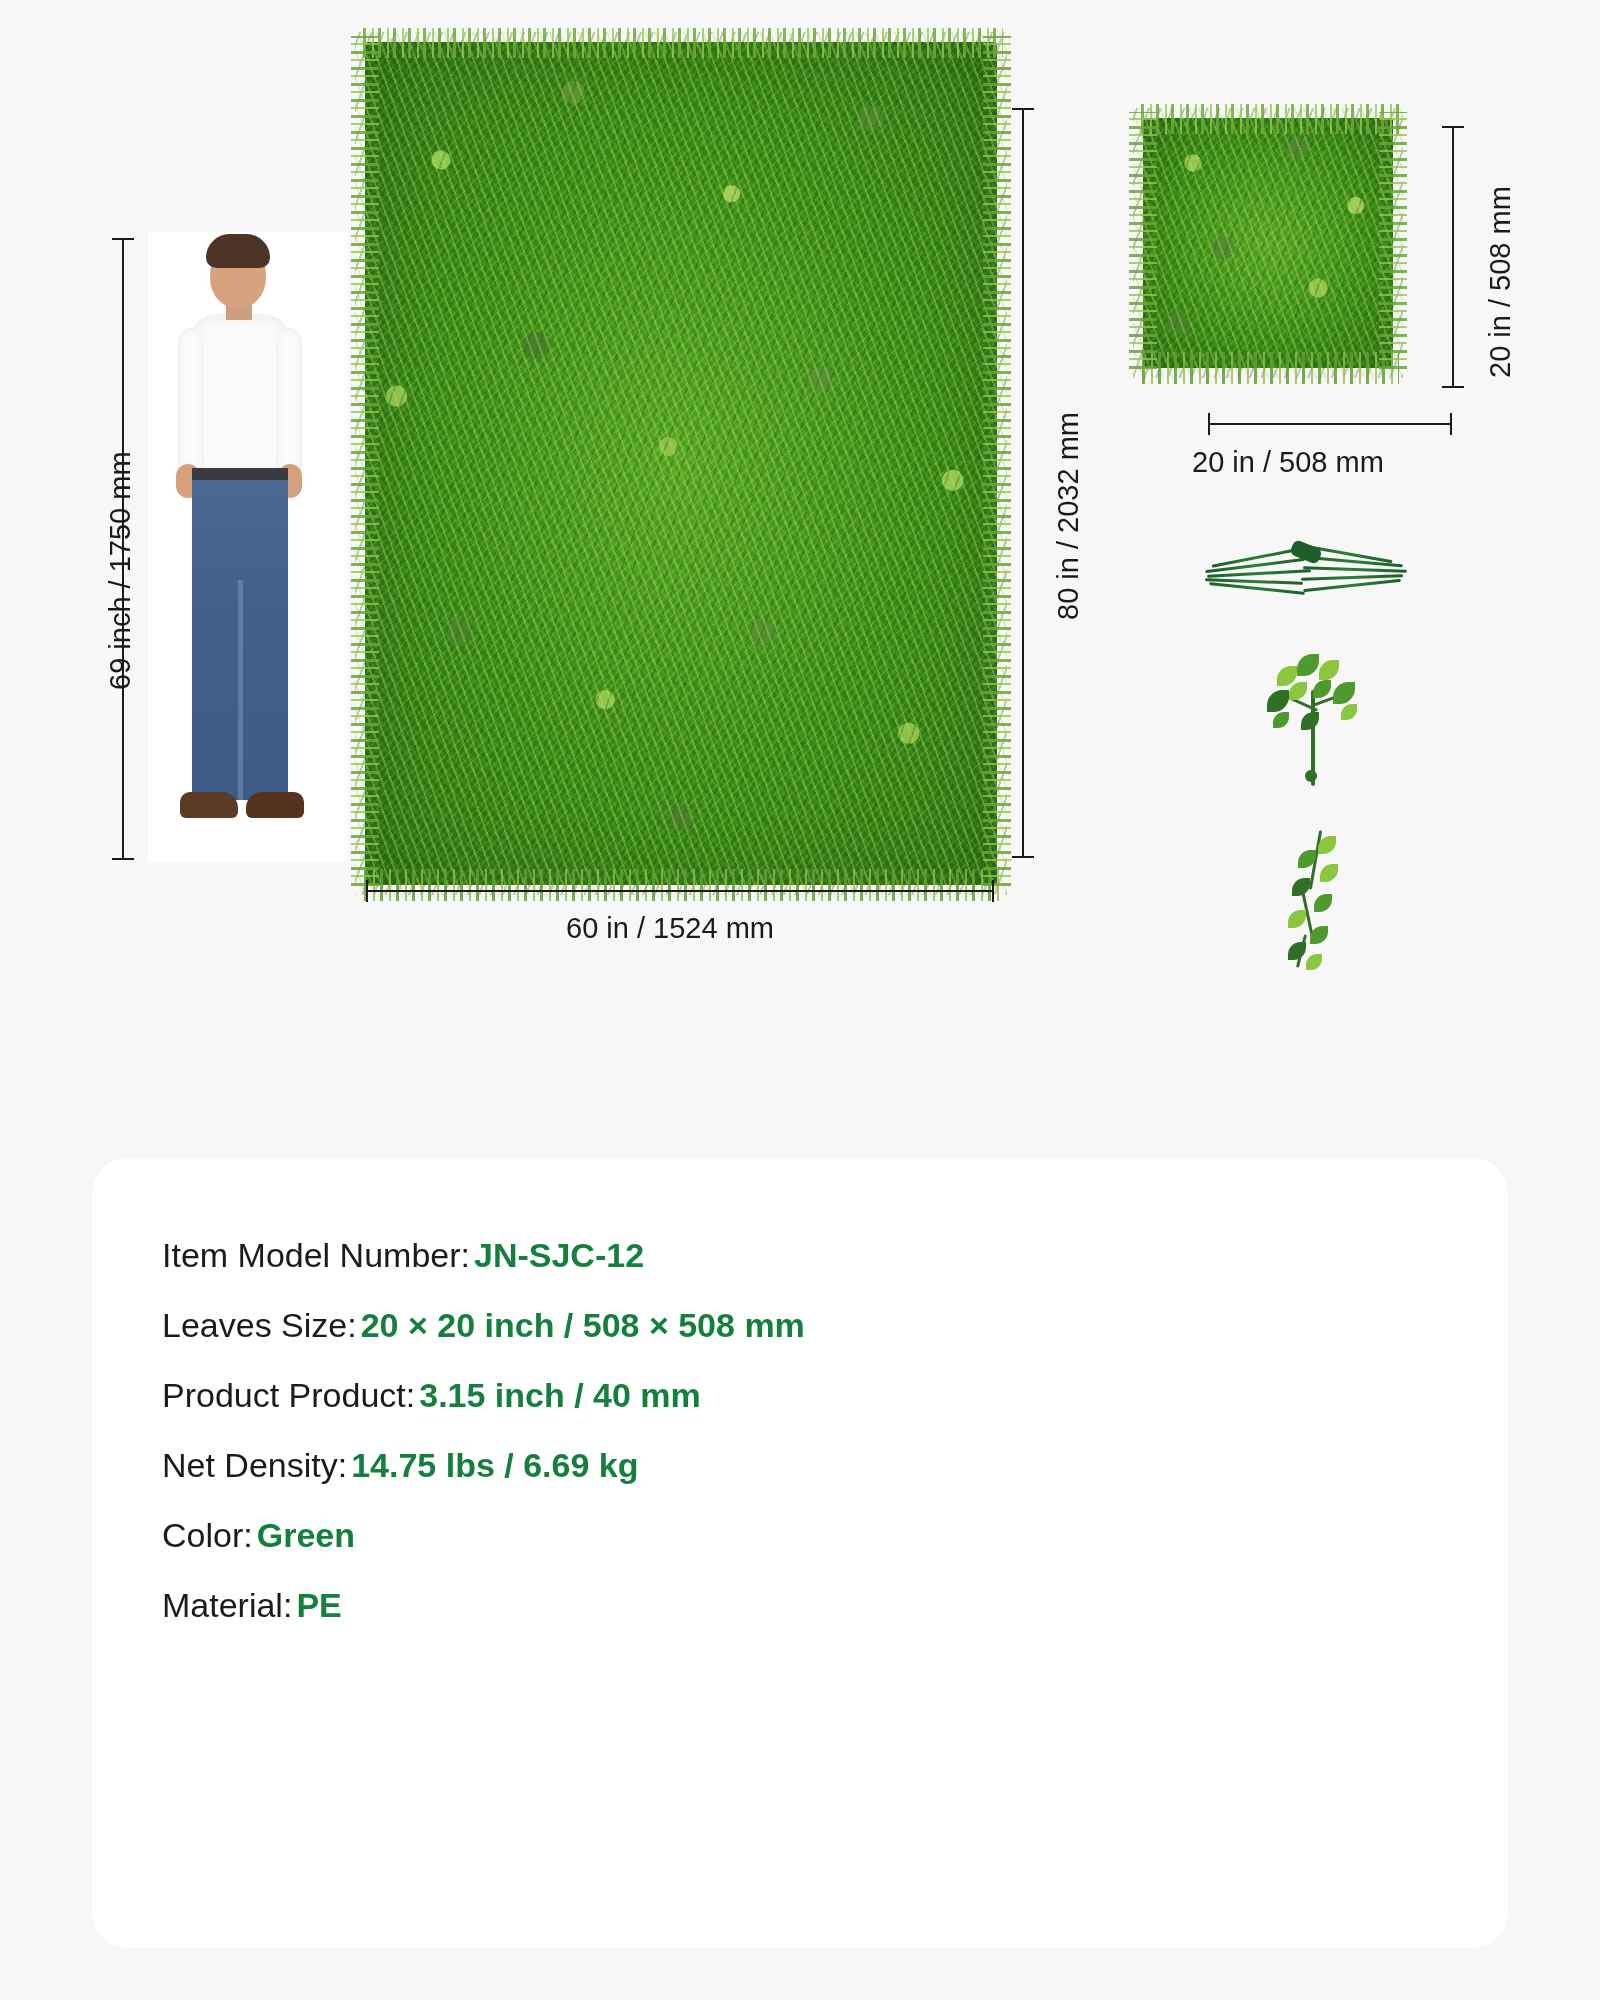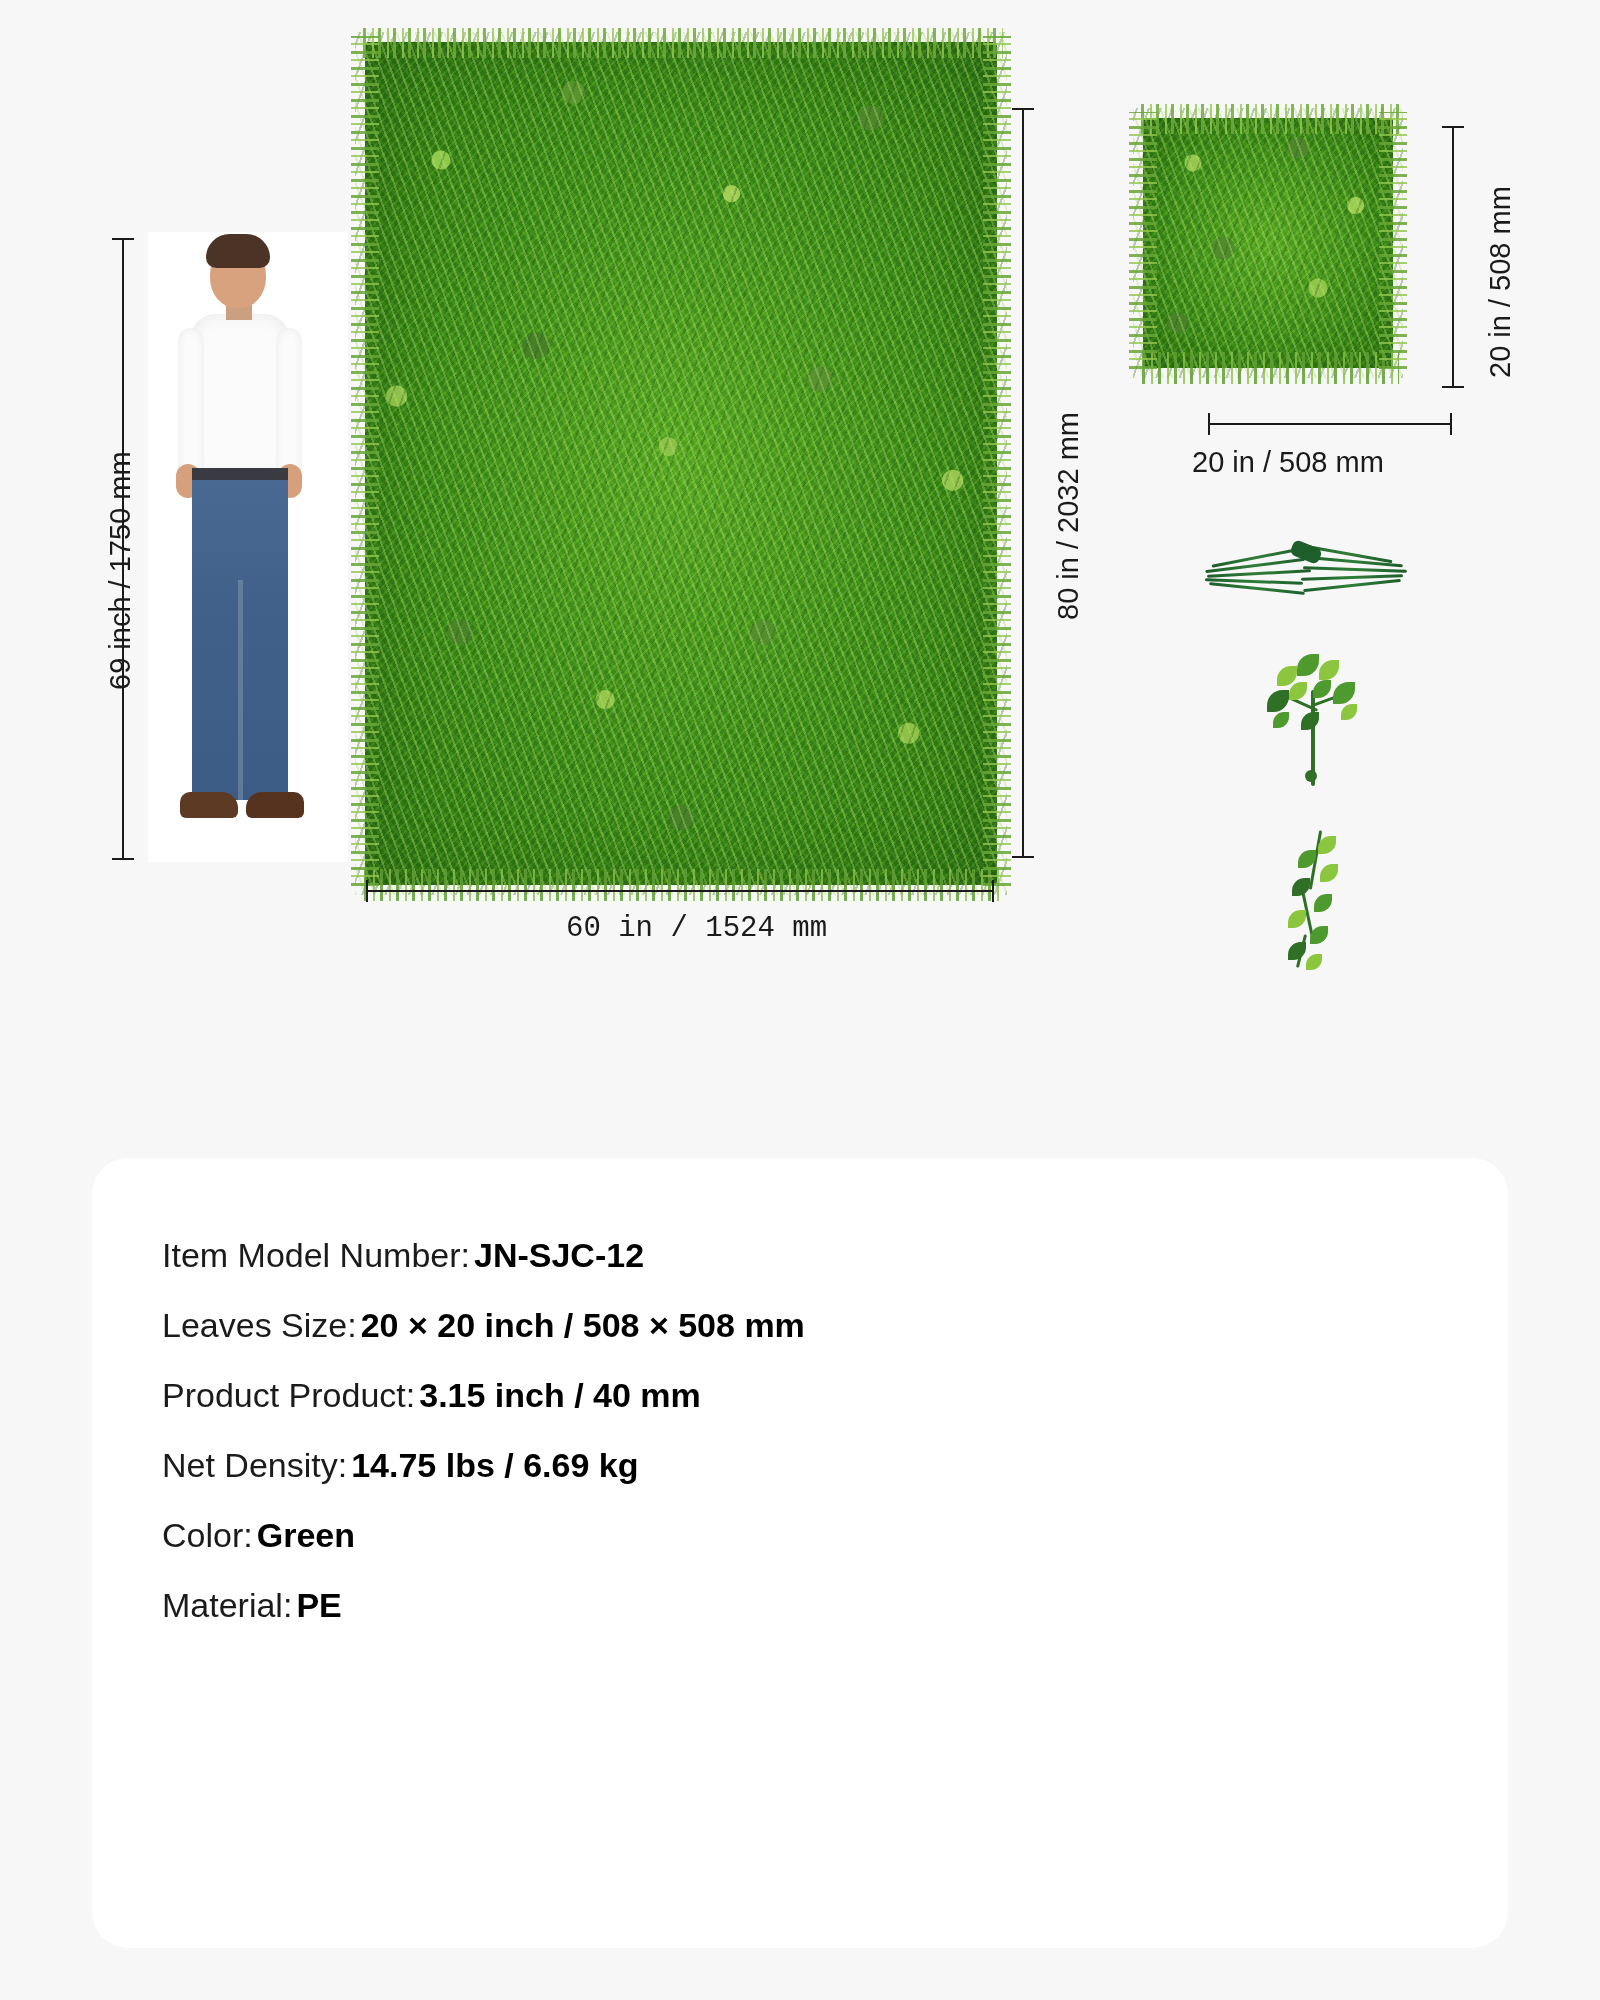--- a/index.html
+++ b/index.html
@@ -235,21 +235,21 @@
     left: 70px; top: 62px;
     right: 40px;
   }
   .spec-row {
     font-size: 34px;
     line-height: 70px;
     color: #1b1b1b;
     white-space: nowrap;
   }
   .spec-label { color: #1b1b1b; }
-  .spec-value { color: #000000; font-weight: bold; margin-left: 4px; }
+  .spec-value { color: #15803d; font-weight: bold; margin-left: 4px; }
 </style>
 </head>
 <body>
 
 <div id="hero">
 
   <div id="person-figure">
     <div class="p-bg"></div>
     <div class="p-shirt"></div>
     <div class="p-arm-l"></div>
@@ -282,21 +282,21 @@
   <div class="dim-line-v" style="left:1022px; top:108px; height:750px;">
     <div class="cap-h" style="top:0;"></div>
     <div class="cap-h" style="bottom:0;"></div>
   </div>
   <div class="dim-label rot-cw" style="left:1052px; top:620px;">80 in / 2032 mm</div>
 
   <div class="dim-line-h" style="left:366px; top:890px; width:628px;">
     <div class="cap-v" style="left:0;"></div>
     <div class="cap-v" style="right:0;"></div>
   </div>
-  <div class="dim-label" style="left:566px; top:912px;font-family:Liberation Mono, monospace;">60 in / 1524 mm</div>
+  <div class="dim-label" style="left:566px; top:912px;">60 in / 1524 mm</div>
 
   <div id="hedge-small">
     <div class="hedge-fuzz"></div>
     <div class="hedge-edge-top"></div>
     <div class="hedge-edge-bottom"></div>
     <div class="hedge-edge-left"></div>
     <div class="hedge-edge-right"></div>
   </div>
 
   <div class="dim-line-v" style="left:1452px; top:126px; height:262px;">

